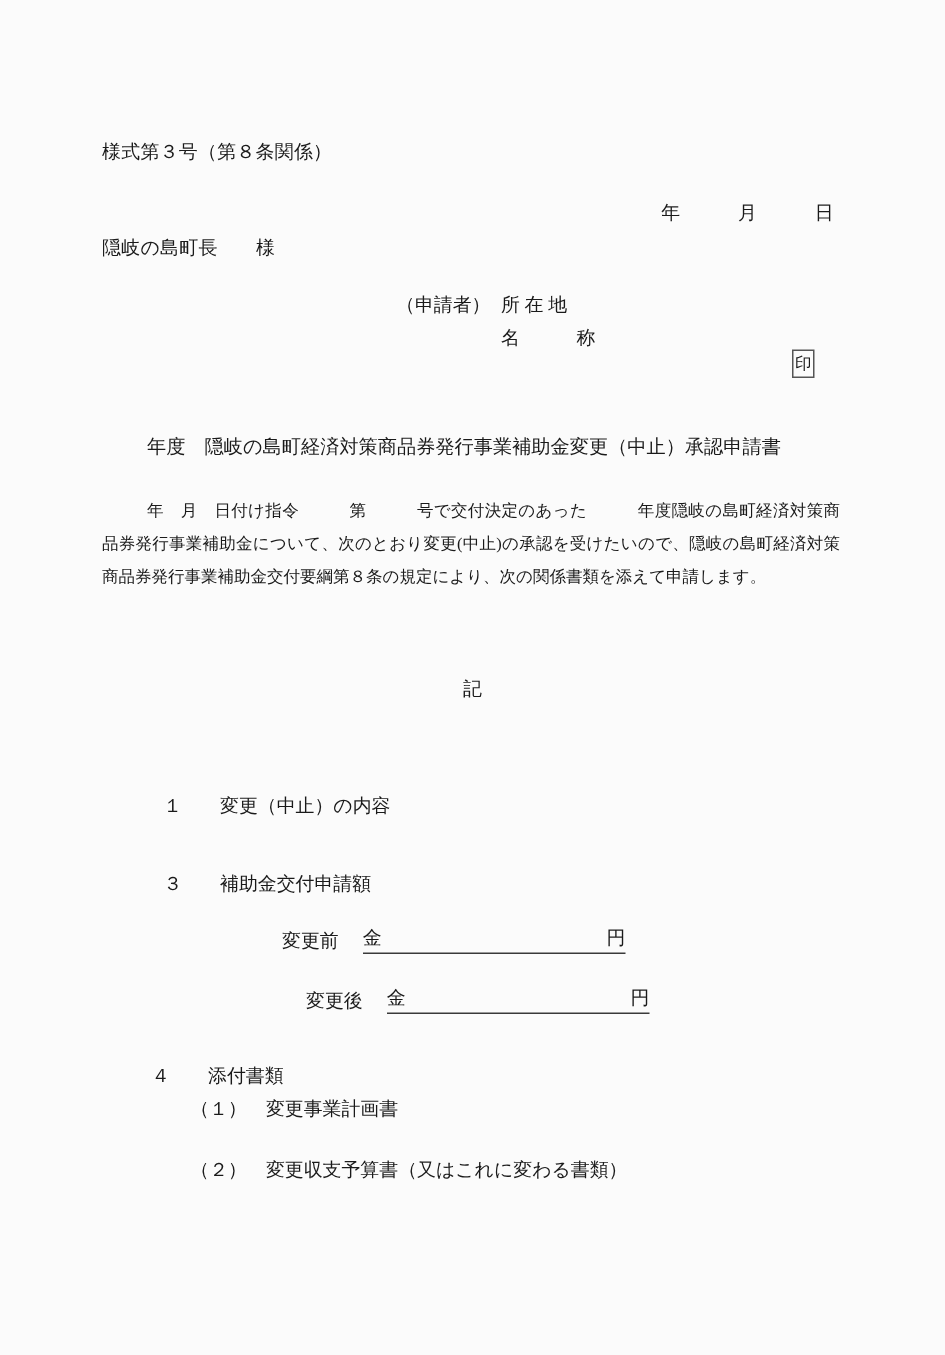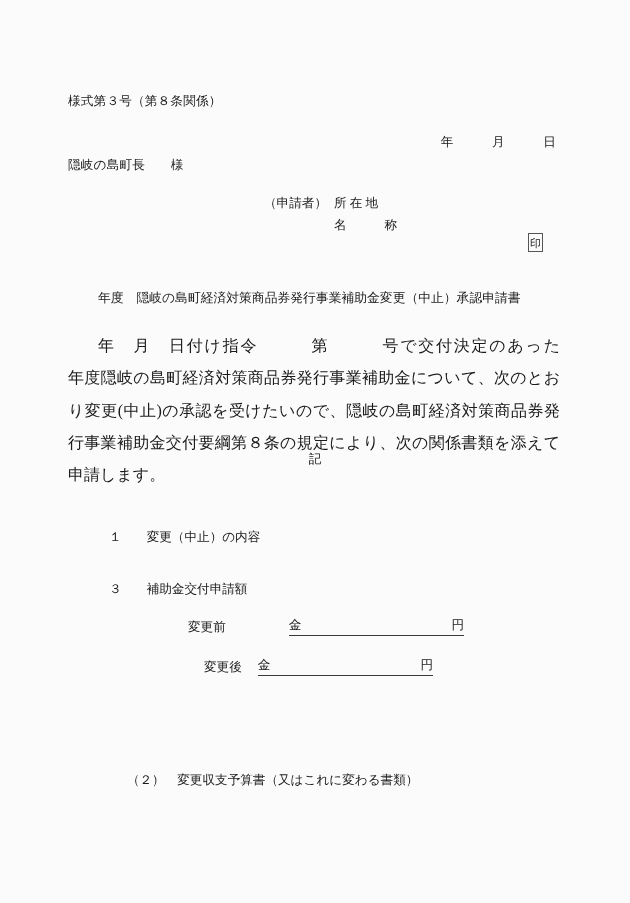--- a/index.html
+++ b/index.html
@@ -100,21 +100,21 @@
     white-space: pre;
     text-indent: 30px;
   }
 
   
   .body-para {
     position: absolute;
     top: 330px;
     left: 0;
     width: 492px;
-    font-size: 16px;
+    font-size: 11px;
     line-height: 2.02;
     text-indent: 30px;
     text-align: justify;
     text-justify: inter-character;
   }
 
   
   .ki {
     position: absolute;
     top: 451px;
@@ -144,21 +144,21 @@
   .sub-2 { top: 757px; left: 40px; }
 
   
   .amount-row {
     position: absolute;
     font-size: 12.6px;
     white-space: pre;
     display: flex;
     align-items: flex-end;
   }
-  .amount-1 { top: 617px; left: 120px; gap: 47px; }
+  .amount-1 { top: 617px; left: 120px; }
   .amount-2 { top: 657px; left: 136px; }
   .amount-label {
     padding-right: 16px;
   }
   .amount-underlined {
     border-bottom: 1px solid #3a3a3a;
     display: flex;
     align-items: baseline;
     padding-bottom: 1px;
   }
@@ -219,20 +219,26 @@
 
     <div class="amount-row amount-2">
       <span class="amount-label">変更後</span>
       <span class="amount-underlined">
         <span class="amount-yen-mark">金</span>
         <span class="amount-blank"></span>
         <span class="amount-unit">円</span>
       </span>
     </div>
 
-
+    <div class="item item-4">
+      <span>４</span><span>　　</span><span>添付書類</span>
+    </div>
+
+    <div class="sub-item sub-1">
+      <span>（１）</span><span>　</span><span>変更事業計画書</span>
+    </div>
 
     <div class="sub-item sub-2">
       <span>（２）</span><span>　</span><span>変更収支予算書（又はこれに変わる書類）</span>
     </div>
 
   </div>
 </div>
 
 </body></html>

